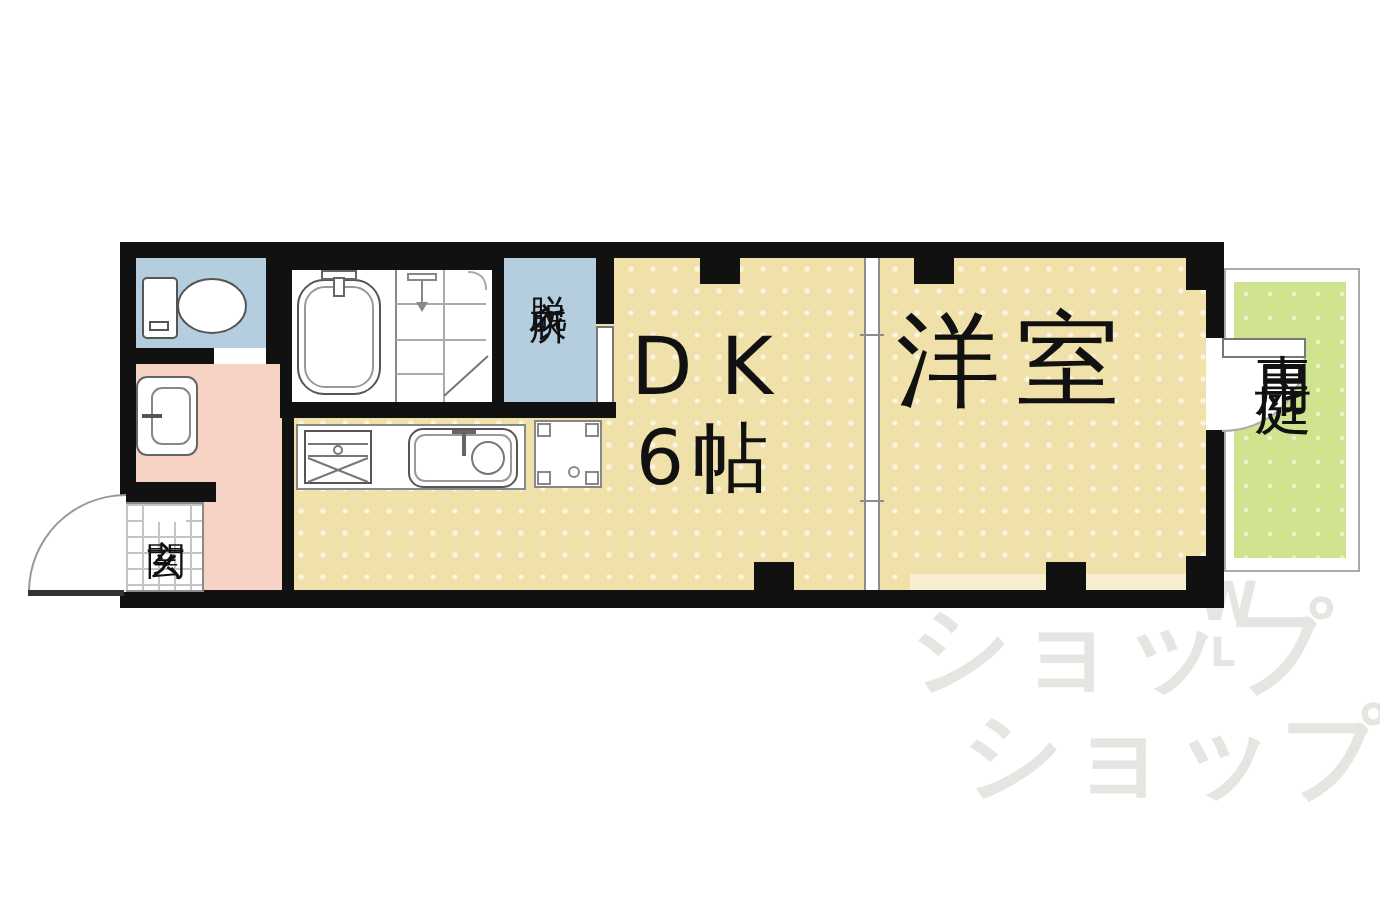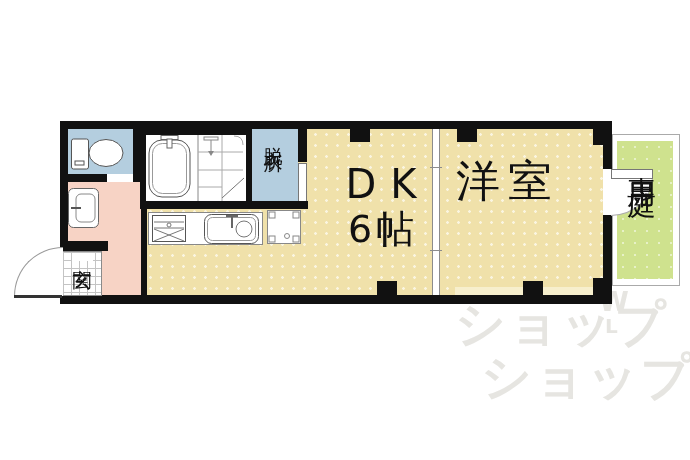--- a/index.html
+++ b/index.html
@@ -159,21 +159,21 @@
   <div class="abs leaf" style="left:611px;top:169px;width:40px;height:8px;"></div>
   <div class="abs vtext" style="left:627px;top:153px;font-size:29px;letter-spacing:6px;">専用庭</div>
 
   <div class="abs wall" style="left:60px;top:241px;width:48px;height:10px;"></div>
   <div class="abs checker" style="left:62px;top:251px;width:40px;height:45px;box-sizing:border-box;"></div>
   <div class="abs vtext" style="left:72px;top:253px;font-size:19px;letter-spacing:3px;background:#fff;padding:1px;">玄関</div>
   <div class="abs" style="left:14px;top:247px;width:48px;height:48px;background:#fff;
               border-left:1px solid #999;border-top:1px solid #999;border-top-left-radius:100%;"></div>
   <div class="abs" style="left:14px;top:295px;width:48px;height:3px;background:#333;"></div>
 
-  <div class="abs roomlabel" style="left:317px;top:162px;width:132px;">
+  <div class="abs roomlabel" style="left:287px;top:162px;width:132px;">
     <div style="font-size:40px;letter-spacing:14px;line-height:44px;padding-left:10px;">DK</div>
     <div style="font-size:38px;letter-spacing:4px;line-height:46px;">6帖</div>
   </div>
   <div class="abs roomlabel" style="left:438px;top:158px;width:140px;">
-    <div style="font-size:44px;letter-spacing:8px;line-height:46px;">洋室</div>
+    <div style="font-size:52px;letter-spacing:8px;line-height:46px;">洋室</div>
   </div>
 
 </div>
 
 </body></html>

